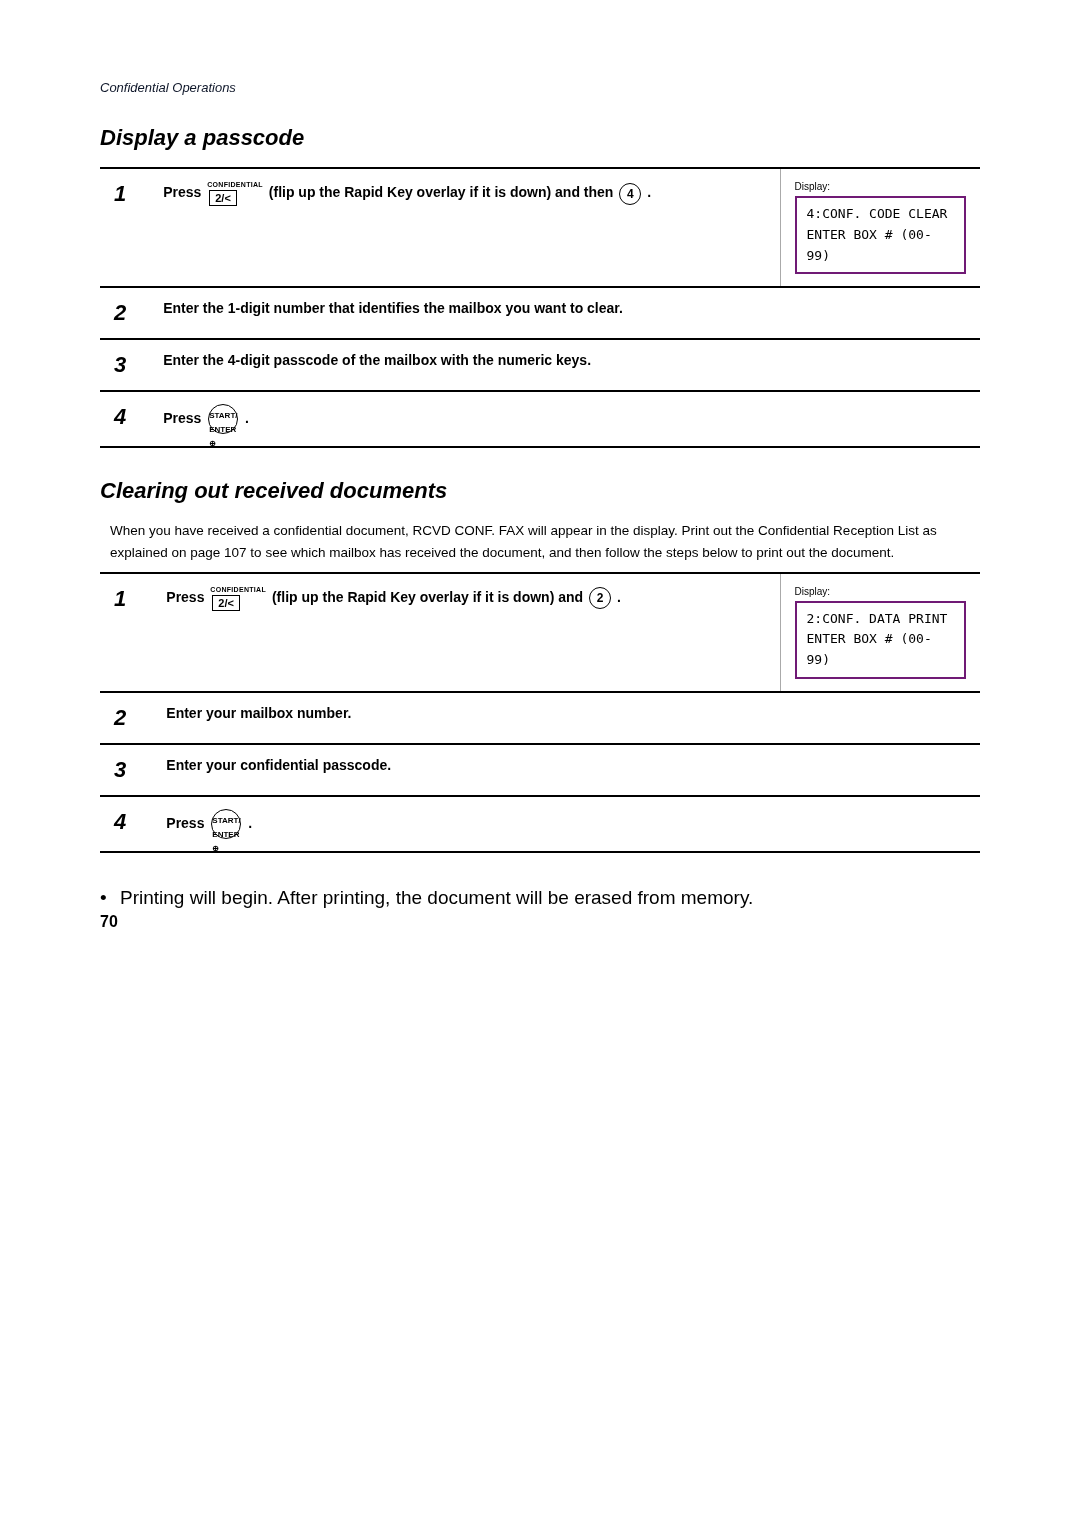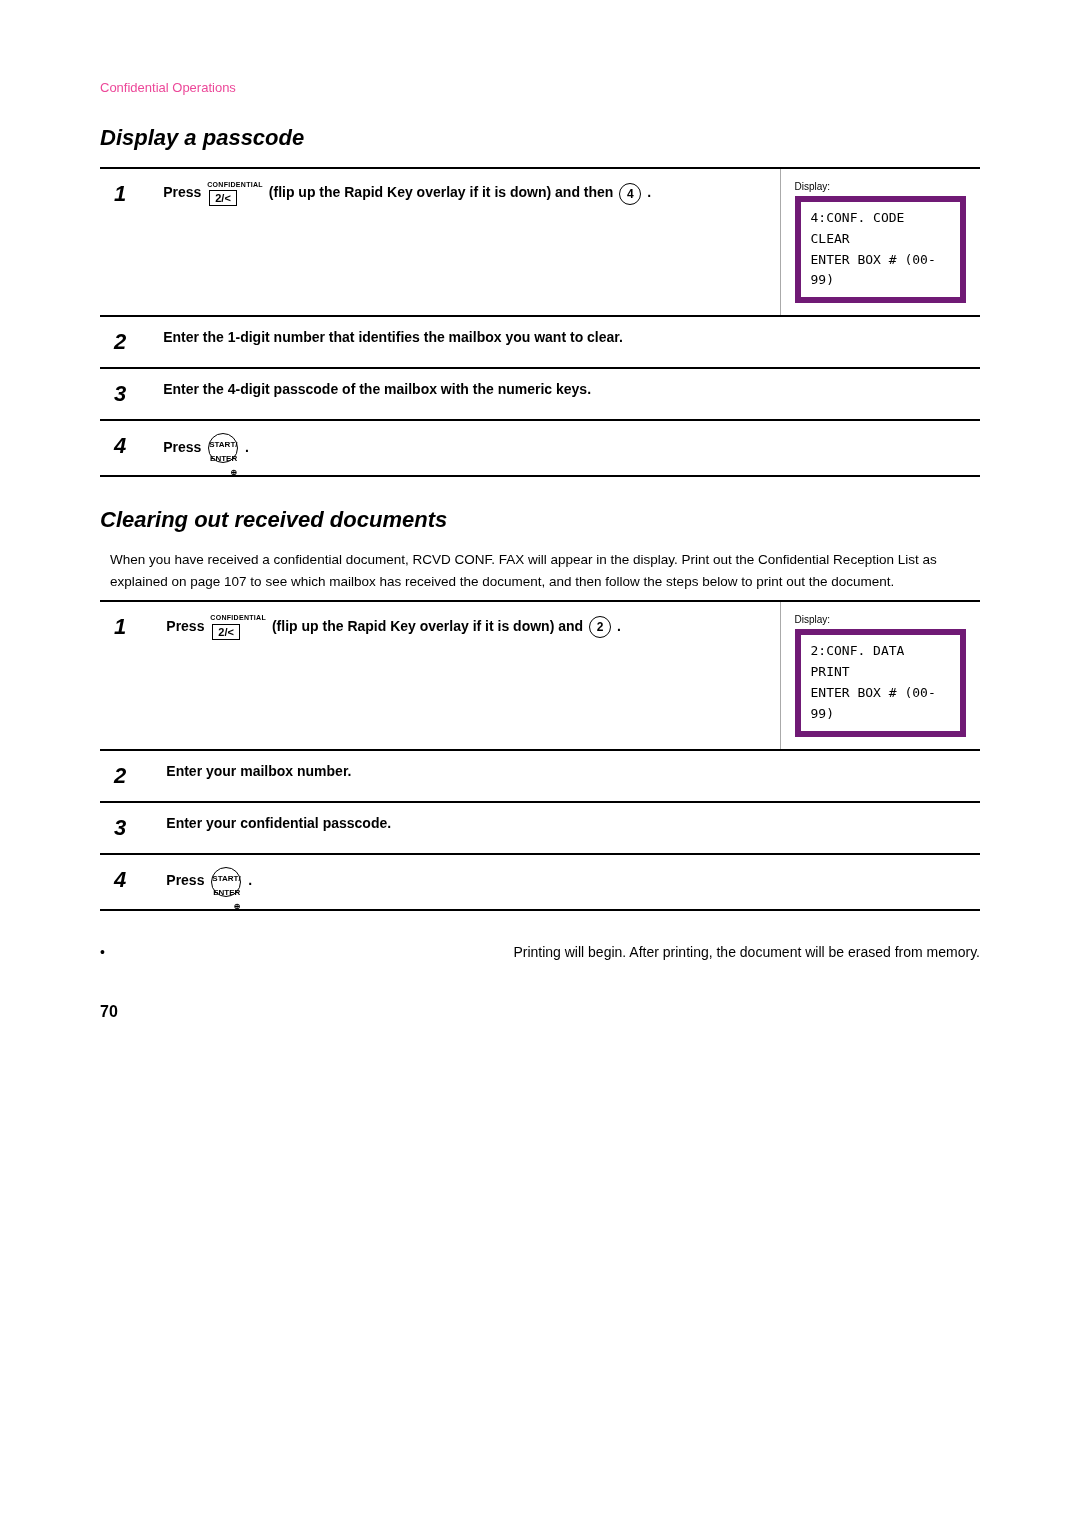--- a/index.html
+++ b/index.html
@@ -8,22 +8,23 @@
       font-family: Arial, Helvetica, sans-serif;
       font-size: 14px;
       color: #000000;
       width: 1080px;
       min-height: 1528px;
       padding: 80px 100px 80px 100px;
     }
 
     .page-label {
       font-size: 13px;
-      color: #ec4899;
+      color: #0f172a;
       margin-bottom: 30px;
+      font-style: italic;
     }
 
     .section-title {
       font-size: 22px;
       font-weight: bold;
       font-style: italic;
       margin-bottom: 16px;
     }
 
     .instruction-table {
@@ -67,21 +68,21 @@
       vertical-align: top;
       border-left: 1px solid #aaa;
     }
 
     .display-label {
       font-size: 10px;
       margin-bottom: 4px;
     }
 
     .display-box {
-      border: 6px solid #701a75;
+      border: 2px solid #701a75;
       background: #fff;
       padding: 6px 10px;
       font-size: 13px;
       line-height: 1.6;
       font-family: monospace;
     }
 
     .key-button {
       display: inline-flex;
       align-items: center;
@@ -108,54 +109,52 @@
       margin: 0 2px;
       vertical-align: middle;
     }
 
     .start-enter-key {
       display: inline-block;
       border: 1.5px solid #000;
       border-radius: 50%;
       width: 30px;
       height: 30px;
-      text-align: right;
+      text-align: left;
       line-height: 14px;
       font-size: 8px;
       vertical-align: middle;
       margin: 0 3px;
       padding-top: 4px;
     }
 
     .description-text {
       font-size: 13.5px;
       line-height: 1.6;
       margin-bottom: 8px;
       padding: 0 10px;
     }
 
     .bullet-item {
-      font-size: 14px;
+      font-size: 19px;
       line-height: 1.6;
       margin-top: 10px;
       padding-left: 20px;
       position: relative;
-      text-align: right;
     }
 
     .bullet-item::before {
       content: '•';
       position: absolute;
       left: 0;
     }
 
     .page-number {
       font-size: 16px;
       font-weight: bold;
-      margin-top: 40px;
     }
 
     .key-wrapper {
       display: inline-block;
       vertical-align: middle;
       margin: 0 2px;
       position: relative;
     }
 
     .key-wrapper .conf-label {

